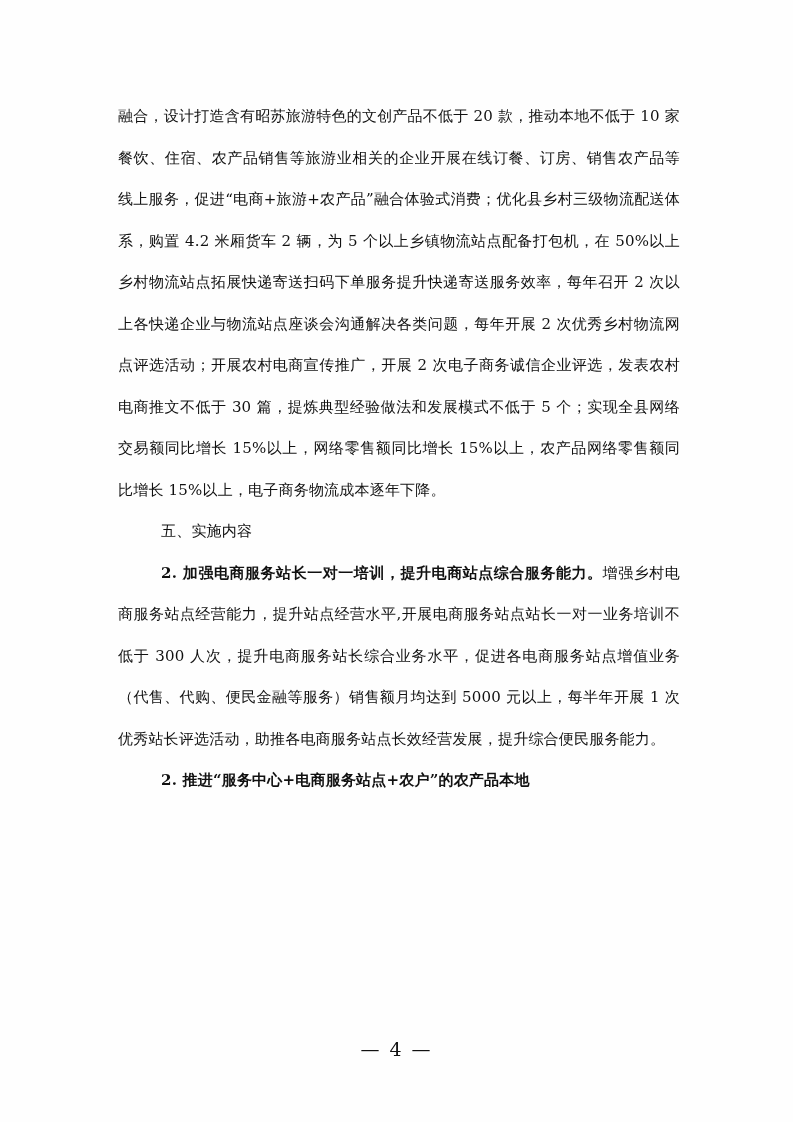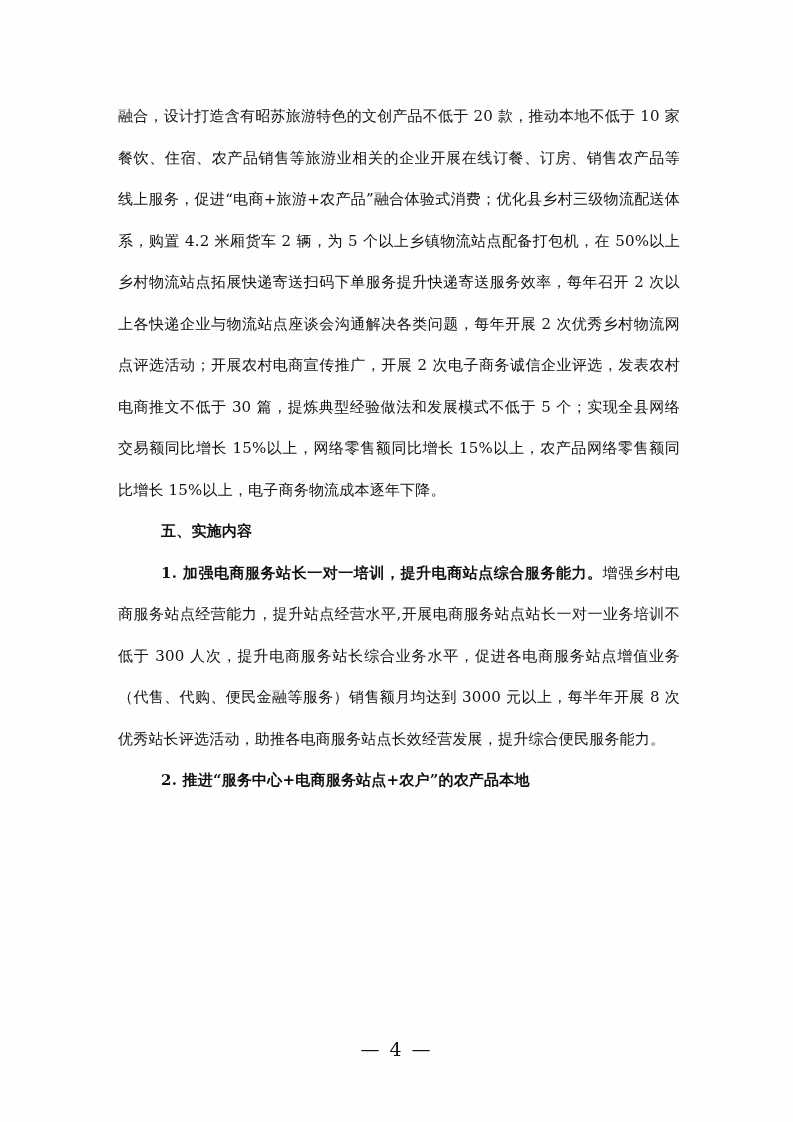--- a/index.html
+++ b/index.html
@@ -38,21 +38,21 @@
     letter-spacing: 0.2px;
     color: #111111;
   }
   p.body-para {
     text-indent: 0;
   }
   p.indent2 {
     text-indent: 43px;
   }
   p.heading {
-    font-weight: bold;
+    font-weight: normal;
     text-indent: 43px;
   }
   p.subheading {
     font-weight: bold;
     text-indent: 43px;
   }
   .bold {
     font-weight: bold;
   }
   .footer {
@@ -71,20 +71,20 @@
 <body>
 
 <div class="page">
   <div class="content">
 
     <p class="body-para">融合，设计打造含有昭苏旅游特色的文创产品不低于 20 款，推动本地不低于 10 家餐饮、住宿、农产品销售等旅游业相关的企业开展在线订餐、订房、销售农产品等线上服务，促进“电商+旅游+农产品”融合体验式消费；优化县乡村三级物流配送体系，购置 4.2 米厢货车 2 辆，为 5 个以上乡镇物流站点配备打包机，在 50%以上乡村物流站点拓展快递寄送扫码下单服务提升快递寄送服务效率，每年召开 2 次以上各快递企业与物流站点座谈会沟通解决各类问题，每年开展 2 次优秀乡村物流网点评选活动；开展农村电商宣传推广，开展 2 次电子商务诚信企业评选，发表农村电商推文不低于 30 篇，提炼典型经验做法和发展模式不低于 5 个；实现全县网络交易额同比增长 15%以上，网络零售额同比增长 15%以上，农产品网络零售额同比增长 15%以上，电子商务物流成本逐年下降。</p>
 
     <p class="heading">五、实施内容</p>
 
 
-    <p class="indent2"><span class="bold">1. 加强电商服务站长一对一培训，提升电商站点综合服务能力。</span><span>增强乡村电商服务站点经营能力，提升站点经营水平,开展电商服务站点站长一对一业务培训不低于 300 人次，提升电商服务站长综合业务水平，促进各电商服务站点增值业务（代售、代购、便民金融等服务）销售额月均达到 3000 元以上，每半年开展 8 次优秀站长评选活动，助推各电商服务站点长效经营发展，提升综合便民服务能力。</span></p>
+    <p class="indent2"><span class="bold">2. 加强电商服务站长一对一培训，提升电商站点综合服务能力。</span><span>增强乡村电商服务站点经营能力，提升站点经营水平,开展电商服务站点站长一对一业务培训不低于 300 人次，提升电商服务站长综合业务水平，促进各电商服务站点增值业务（代售、代购、便民金融等服务）销售额月均达到 5000 元以上，每半年开展 1 次优秀站长评选活动，助推各电商服务站点长效经营发展，提升综合便民服务能力。</span></p>
 
     <p class="subheading">2. 推进“服务中心+电商服务站点+农户”的农产品本地</p>
 
   </div>
 
   <div class="footer">— 4 —</div>
 </div>
 
 </body></html>

